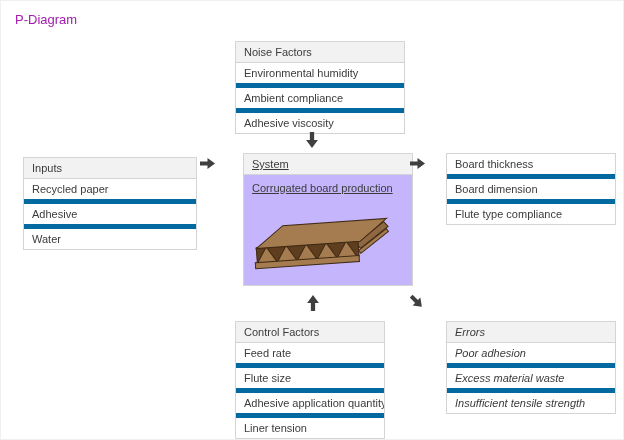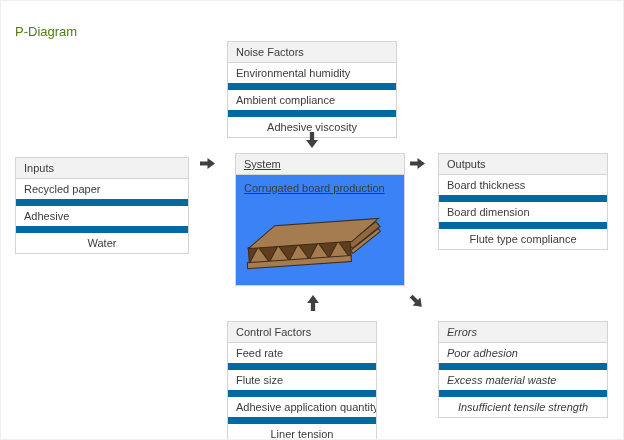--- a/index.html
+++ b/index.html
@@ -12,51 +12,51 @@
     color: #3b3b3b;
     overflow: hidden;
     box-sizing: border-box;
     border: 1px solid #f0f0f0;
   }
   .page-title {
     position: absolute;
     left: 14px;
     top: 11px;
     font-size: 13px;
-    color: #4d7c0f;
-    margin-top: 12px;
+    color: #a21caf;
   }
   .box {
     position: absolute;
-    background: #3b82f6;
+    background: #c4b5fd;
     border: 1px solid #d4d4d4;
     box-sizing: border-box;
+    margin-left: 8px;
   }
   .box-header {
     height: 20px;
     line-height: 20px;
     background: #f2f2f2;
     border-bottom: 1px solid #d4d4d4;
     padding: 0 8px;
     font-size: 11px;
     color: #3b3b3b;
     white-space: nowrap;
     overflow: hidden;
   }
   .box-row {
     height: 20px;
     line-height: 20px;
     padding: 0 8px;
     font-size: 11px;
-    border-bottom: 7px solid #0369a1;
+    border-bottom: 5px solid #0369a1;
     background: #ffffff;
     white-space: nowrap;
     overflow: hidden;
   }
-  .box-row:last-child { border-bottom: none; text-align: center; }
+  .box-row:last-child { border-bottom: none; }
   .sys-label {
     padding: 5px 8px 0 8px;
     font-size: 11px;
     line-height: 16px;
   }
   .board-art {
     position: absolute;
     left: 8px;
     top: 60px;
   }
@@ -107,21 +107,20 @@
 
           <polygon points="2,44 106,44 106,50 2,50" fill="#a57b50" stroke="#3f2a12" stroke-width="1"></polygon>
 
           <polygon points="4,30 32,9 136,9 108,30" fill="#a57b50" stroke="#3f2a12" stroke-width="1"></polygon>
         </g>
       </svg>
     </div>
   </div>
 
   <div class="box" style="left:437px; top:152px; width:170px;">
-    <div class="box-header">Outputs</div>
     <div class="box-row">Board thickness</div>
     <div class="box-row">Board dimension</div>
     <div class="box-row">Flute type compliance</div>
   </div>
 
   <div class="box" style="left:226px; top:320px; width:150px;">
     <div class="box-header">Control Factors</div>
     <div class="box-row">Feed rate</div>
     <div class="box-row">Flute size</div>
     <div class="box-row">Adhesive application quantity</div>

